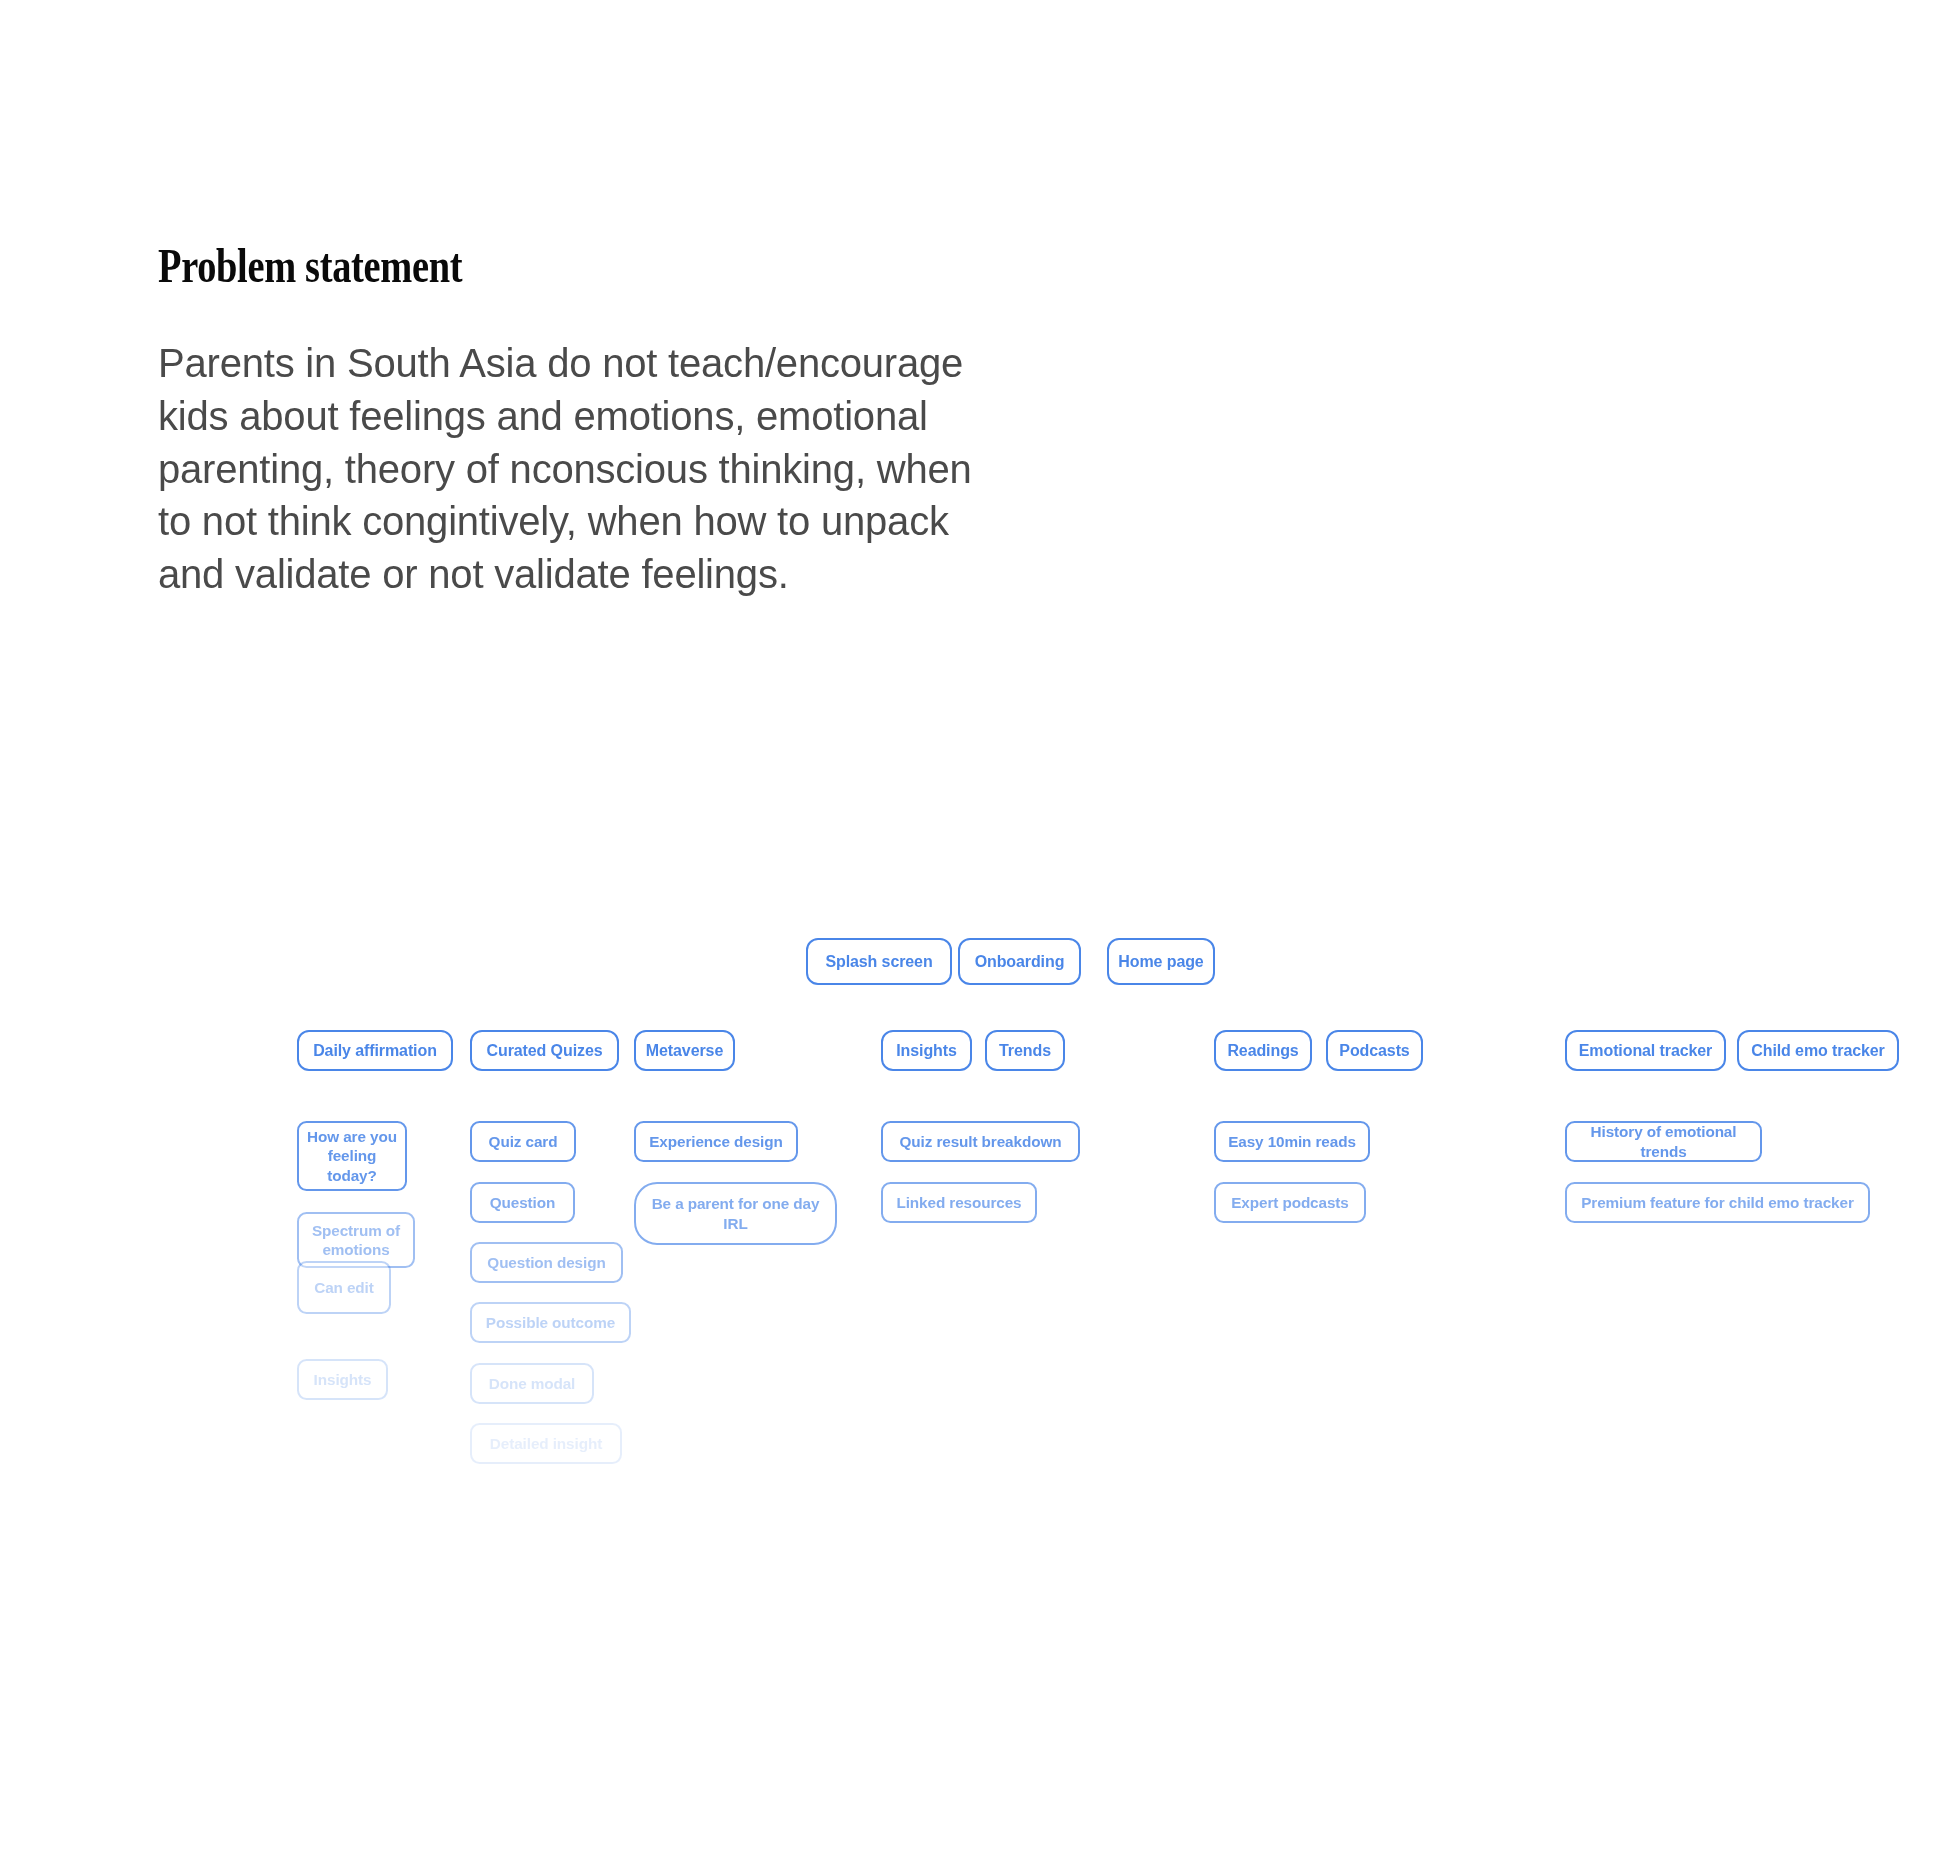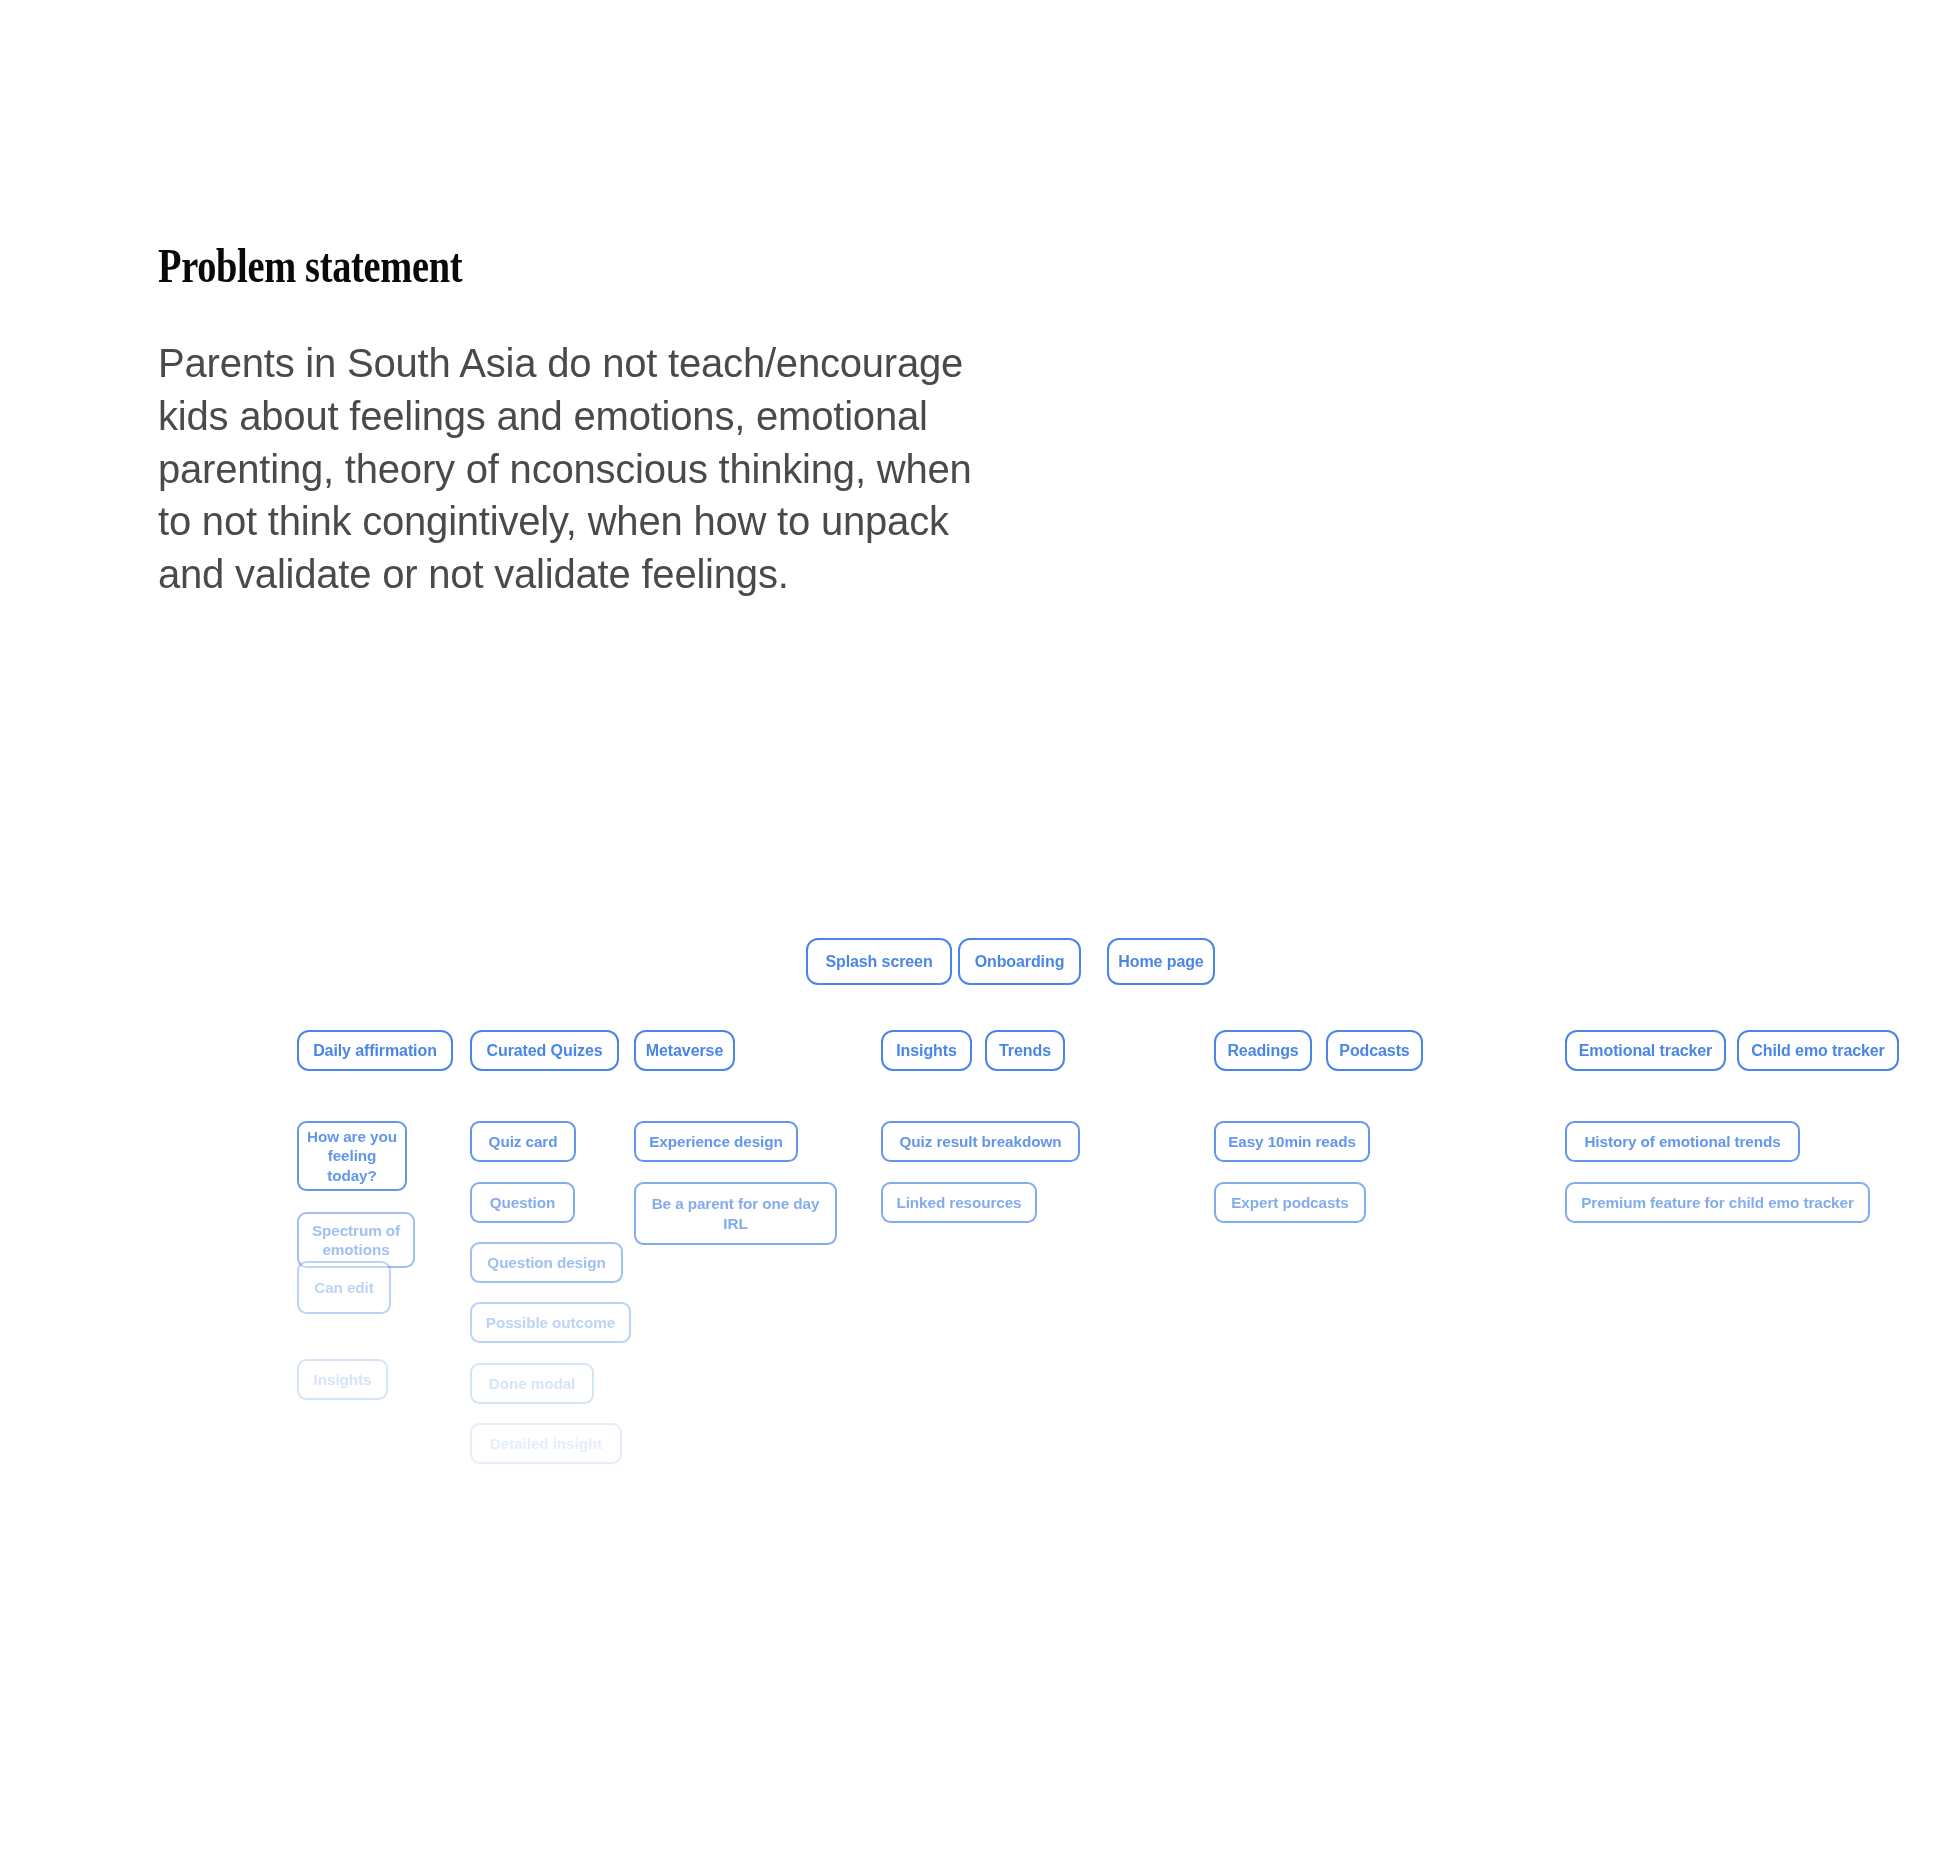--- a/index.html
+++ b/index.html
@@ -109,21 +109,21 @@
     <div class="node wide op-55" style="left: 297px; top: 1212px; width: 118px; height: 56px;">Spectrum of emotions</div>
     <div class="node wide op-40" style="left: 297px; top: 1261px; width: 94px; height: 53px;">Can edit</div>
     <div class="node wide op-25" style="left: 297px; top: 1359px; width: 91px; height: 41px;">Insights</div>
     <div class="node wide op-85" style="left: 470px; top: 1121px; width: 106px; height: 41px;">Quiz card</div>
     <div class="node wide op-70" style="left: 470px; top: 1182px; width: 105px; height: 41px;">Question</div>
     <div class="node wide op-55" style="left: 470px; top: 1242px; width: 153px; height: 41px;">Question design</div>
     <div class="node wide op-40" style="left: 470px; top: 1302px; width: 161px; height: 41px;">Possible outcome</div>
     <div class="node wide op-25" style="left: 470px; top: 1363px; width: 124px; height: 41px;">Done modal</div>
     <div class="node wide op-15" style="left: 470px; top: 1423px; width: 152px; height: 41px;">Detailed insight</div>
     <div class="node wide op-85" style="left: 634px; top: 1121px; width: 164px; height: 41px;">Experience design</div>
-    <div class="node wide op-70" style="left: 634px; top: 1182px; width: 203px; height: 63px;">Be a parent for one day IRL</div>
+    <div class="node wide op-70" style="left: 634px; top: 1182px; width: 203px; height: 63px; border-radius: 23px;">Be a parent for one day IRL</div>
     <div class="node wide op-85" style="left: 881px; top: 1121px; width: 199px; height: 41px;">Quiz result breakdown</div>
     <div class="node wide op-70" style="left: 881px; top: 1182px; width: 156px; height: 41px;">Linked resources</div>
     <div class="node wide op-85" style="left: 1214px; top: 1121px; width: 156px; height: 41px;">Easy 10min reads</div>
     <div class="node wide op-70" style="left: 1214px; top: 1182px; width: 152px; height: 41px;">Expert podcasts</div>
-    <div class="node wide op-85" style="left: 1565px; top: 1121px; width: 235px; height: 41px;">History of emotional trends</div>
+    <div class="node wide op-85" style="left: 1565px; top: 1121px; width: 197px; height: 41px;">History of emotional trends</div>
     <div class="node wide op-70" style="left: 1565px; top: 1182px; width: 305px; height: 41px;">Premium feature for child emo tracker</div>
   </div>
 
 
 </body></html>

